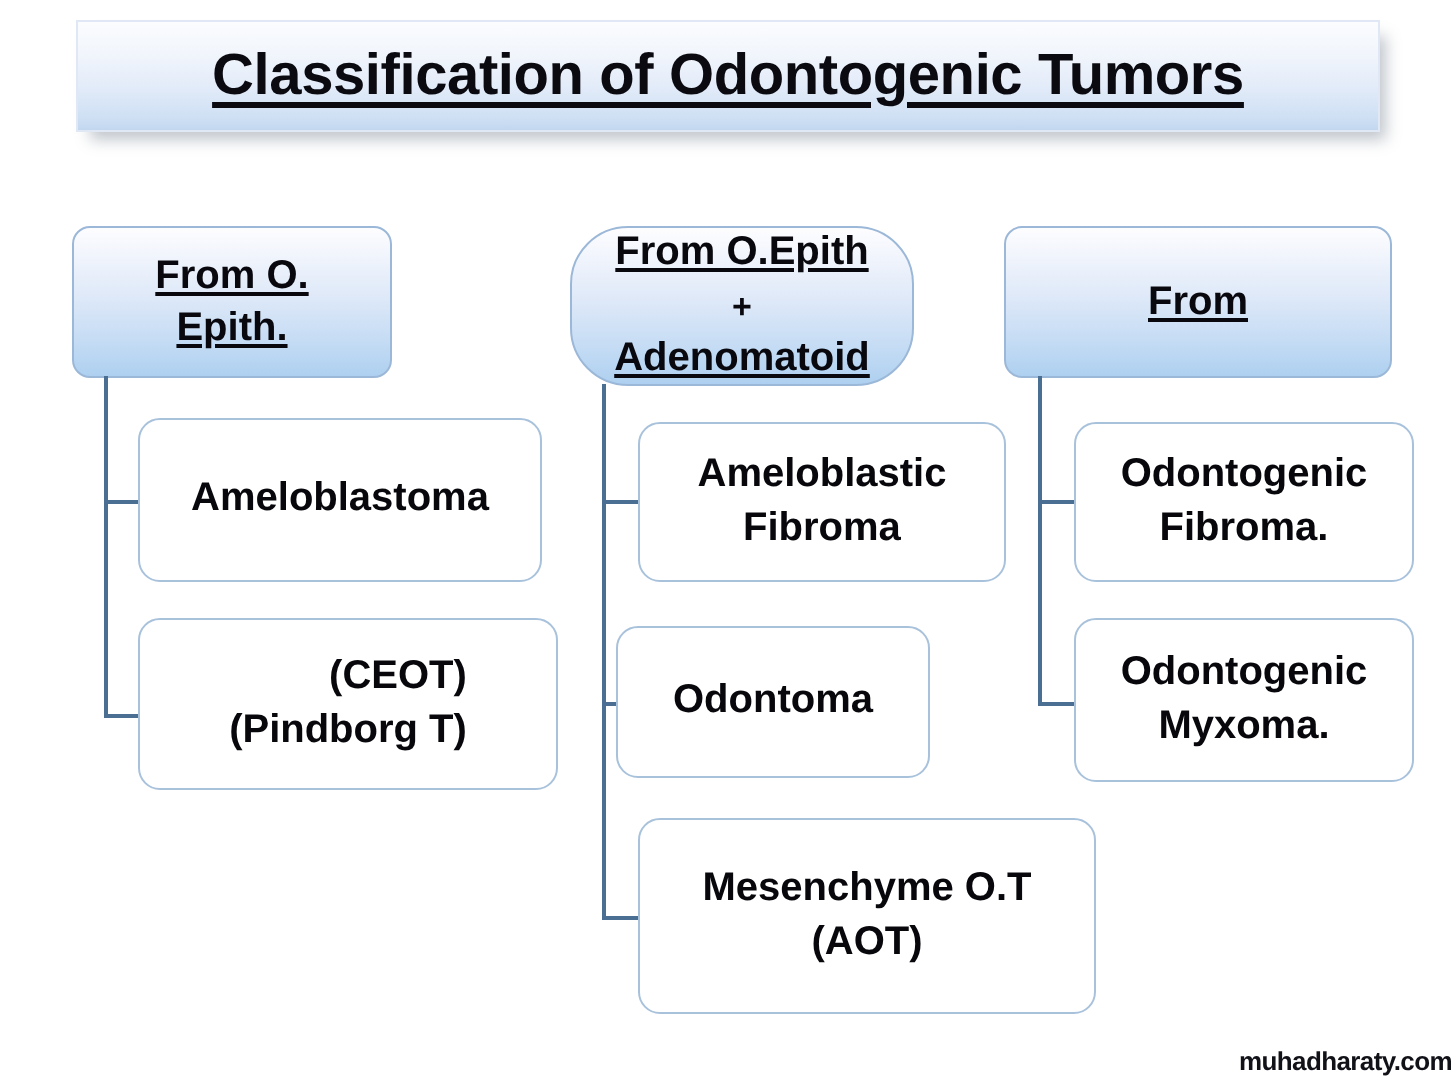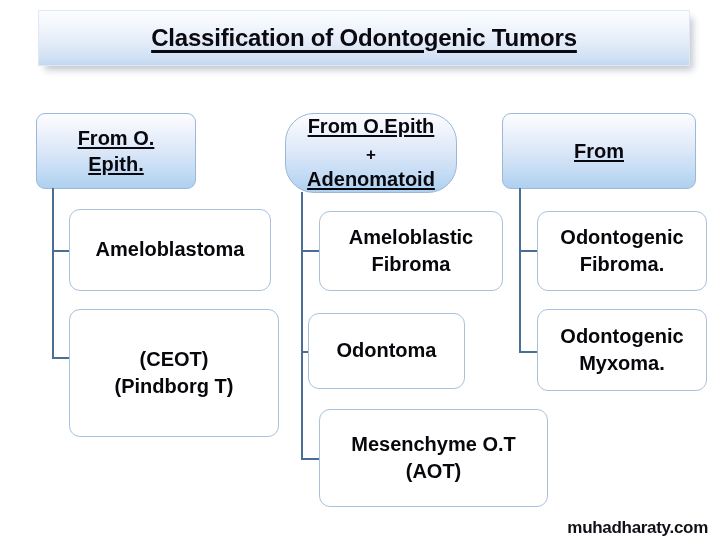--- a/index.html
+++ b/index.html
@@ -30,21 +30,21 @@
                 #e4ecf9 58%,
                 #cfe0f4 88%,
                 #c2d7ef 100%);
     border: 1px solid #dfe8f4;
     box-shadow: 5px 6px 7px -2px rgba(120,130,145,0.45);
     display: flex;
     align-items: center;
     justify-content: center;
   }
   #title-text {
-    font-size: 24px;
+    font-size: 29px;
     font-weight: bold;
     letter-spacing: -0.2px;
     text-decoration: underline;
     text-underline-offset: 4px;
     text-decoration-thickness: 2.5px;
     white-space: nowrap;
     color: #0a0a10;
   }
 
   
@@ -107,23 +107,23 @@
   .conn-v, .conn-h {
     position: absolute;
     background: #4a6f93;
   }
   .conn-v { width: 2px; }
   .conn-h { height: 2px; }
 
   
   #watermark {
     position: absolute;
-    right: 20px;
+    right: 2px;
     bottom: 8px;
-    font-size: 17px;
+    font-size: 13px;
     font-weight: bold;
     letter-spacing: -0.3px;
     color: #111118;
   }
 </style>
 </head>
 <body>
 
 <div id="title-banner">
   <span id="title-text">Classification of Odontogenic Tumors</span>
@@ -137,21 +137,21 @@
 </div>
 
 <div class="conn-v" style="left:52px; top:188px; height:171px;"></div>
 <div class="conn-h" style="left:52px; top:250px; width:18px;"></div>
 <div class="conn-h" style="left:52px; top:357px; width:18px;"></div>
 
 <div class="leaf" style="left:69px; top:209px; width:202px; height:82px;">
   <span class="leaf-text">Ameloblastoma</span>
 </div>
 
-<div class="leaf" style="left:69px; top:309px; width:210px; height:128px;">
+<div class="leaf" style="left:69px; top:309px; width:210px; height:86px;text-align:right;">
   <span class="leaf-text">(CEOT)
 (Pindborg T)</span>
 </div>
 
 <div class="col-header" style="left:285px; top:113px; width:172px; height:80px;border-radius:29px;">
   <div class="hdr-lines">
     <span class="u">From O.Epith</span><br>
     <span class="plus">+</span><br>
     <span class="u">Adenomatoid</span>
   </div>

